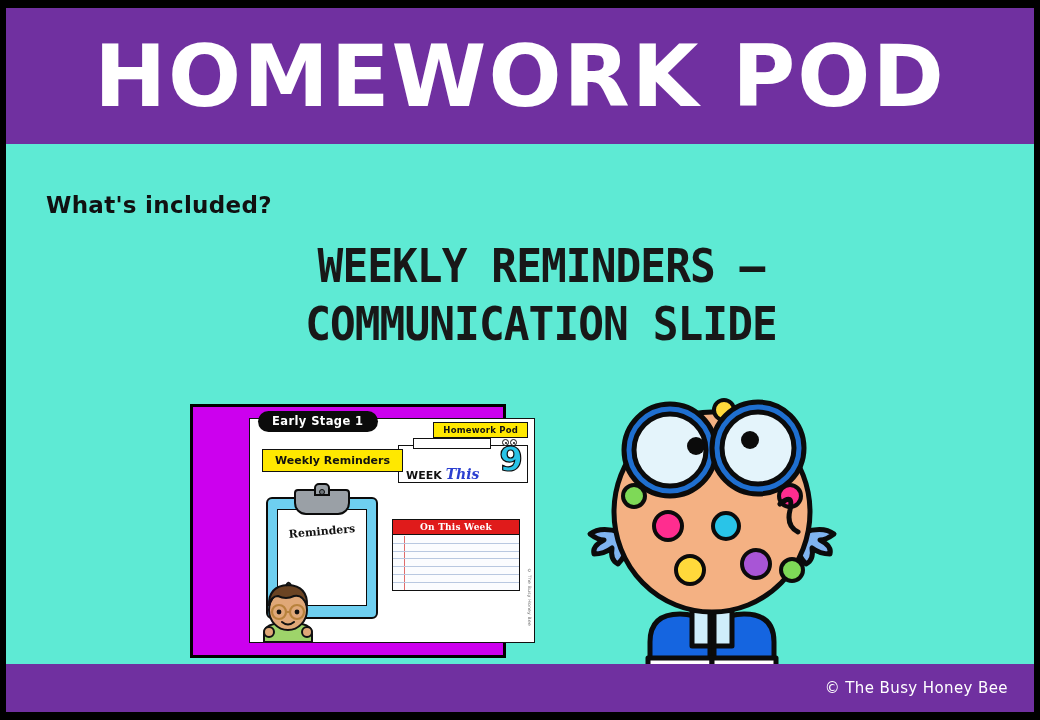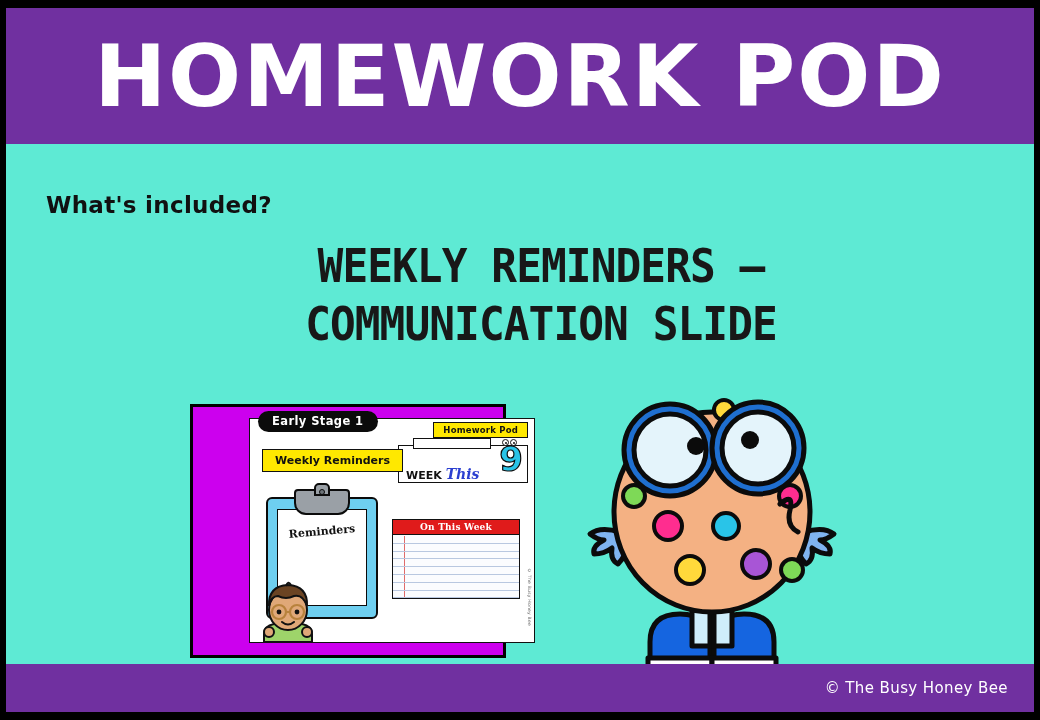--- a/index.html
+++ b/index.html
@@ -271,21 +271,21 @@
     font-family: "DejaVu Serif", serif;
     font-size: 11px; font-weight: bold; color: #111;
     white-space: nowrap;
     z-index: 4;
   }
   
   .kid { position: absolute; left: 6px; bottom: 0px; width: 64px; height: 62px; z-index: 5; }
   
   .list-box {
     position: absolute; right: 14px; top: 100px;
-    width: 128px; height: 80px;
+    width: 128px; height: 72px;
     background: #fbfcfe;
     border: 1.4px solid #111;
     z-index: 2;
     overflow: hidden;
   }
   .list-head {
     height: 15px; background: #e01b1b;
     border-bottom: 1.4px solid #111;
     color: #ffffff;
     font-family: "DejaVu Serif", serif;

